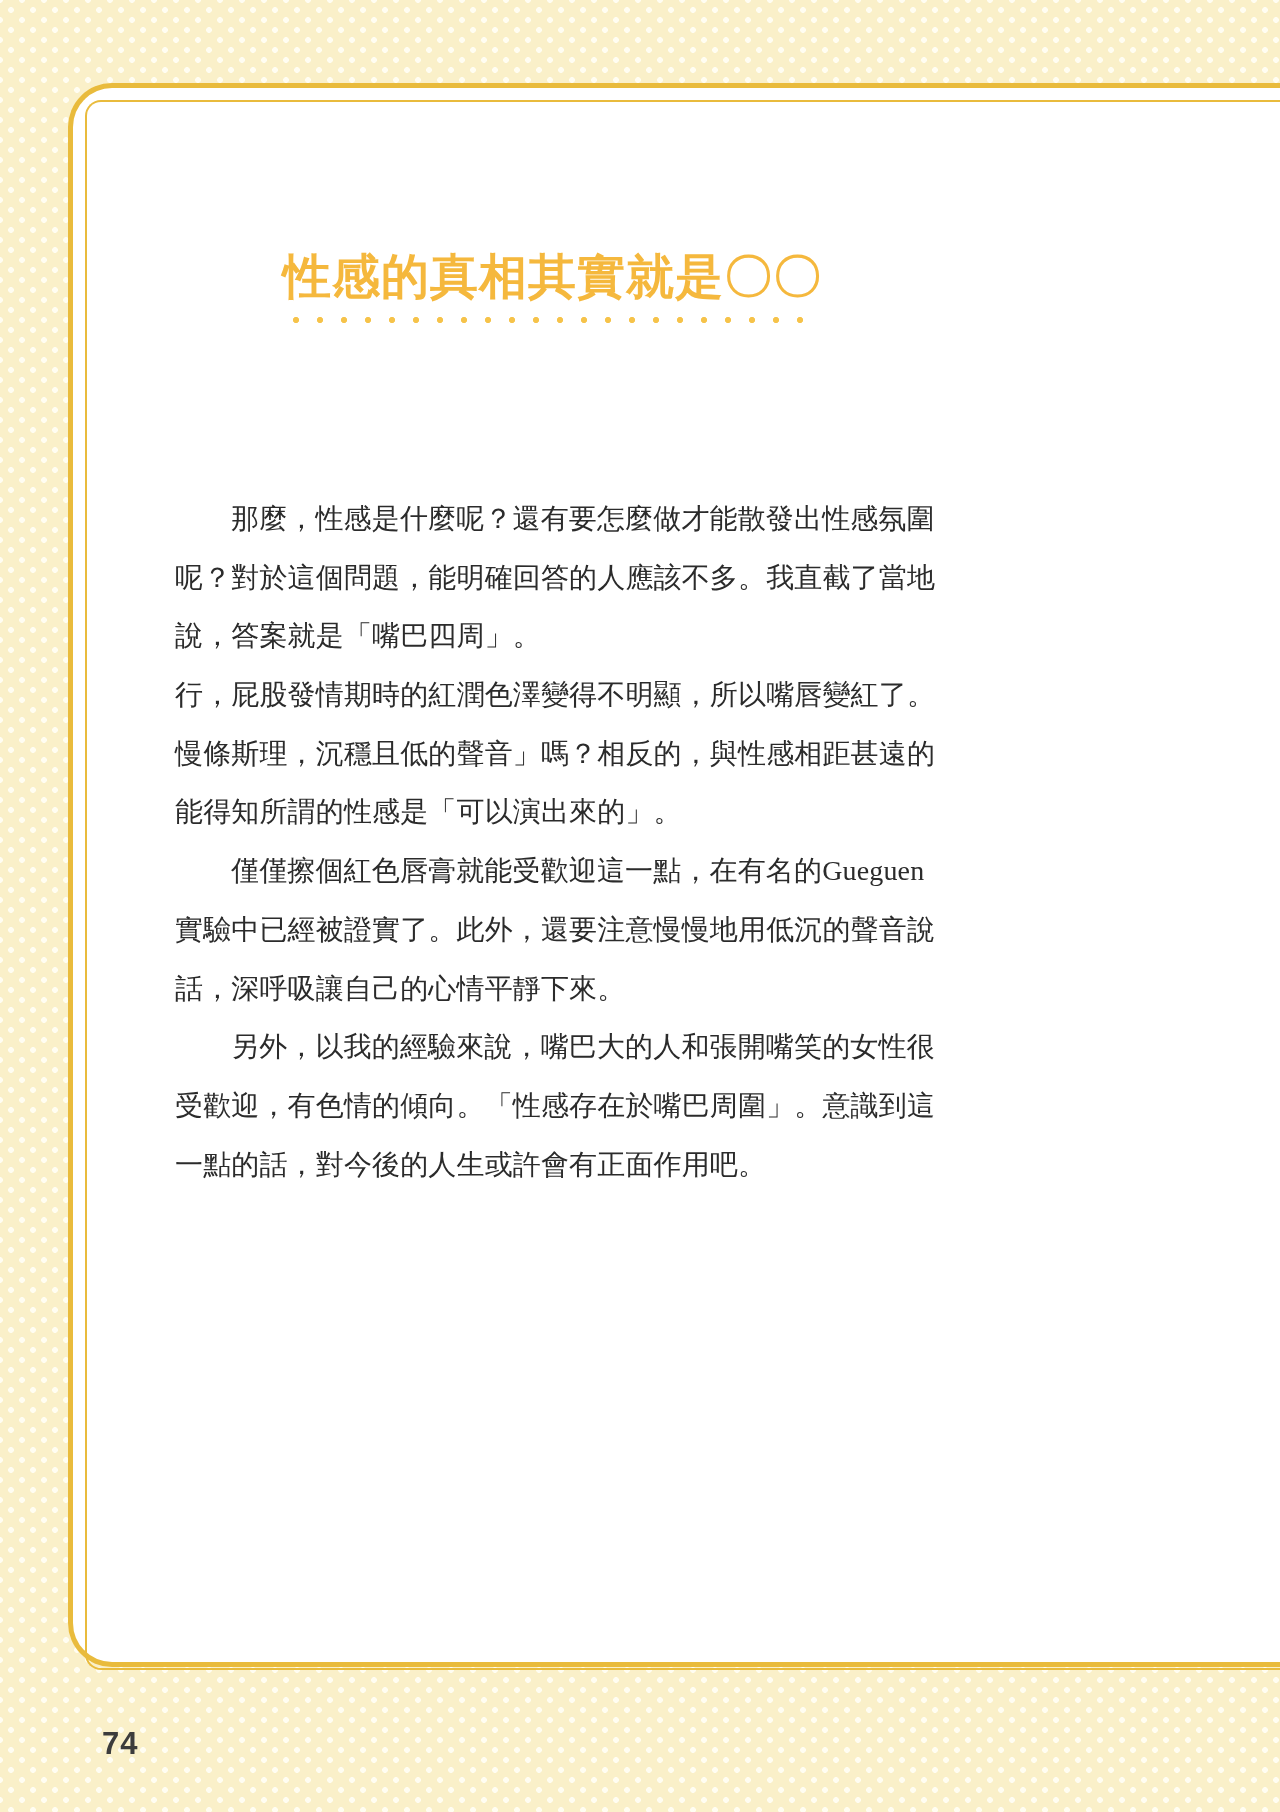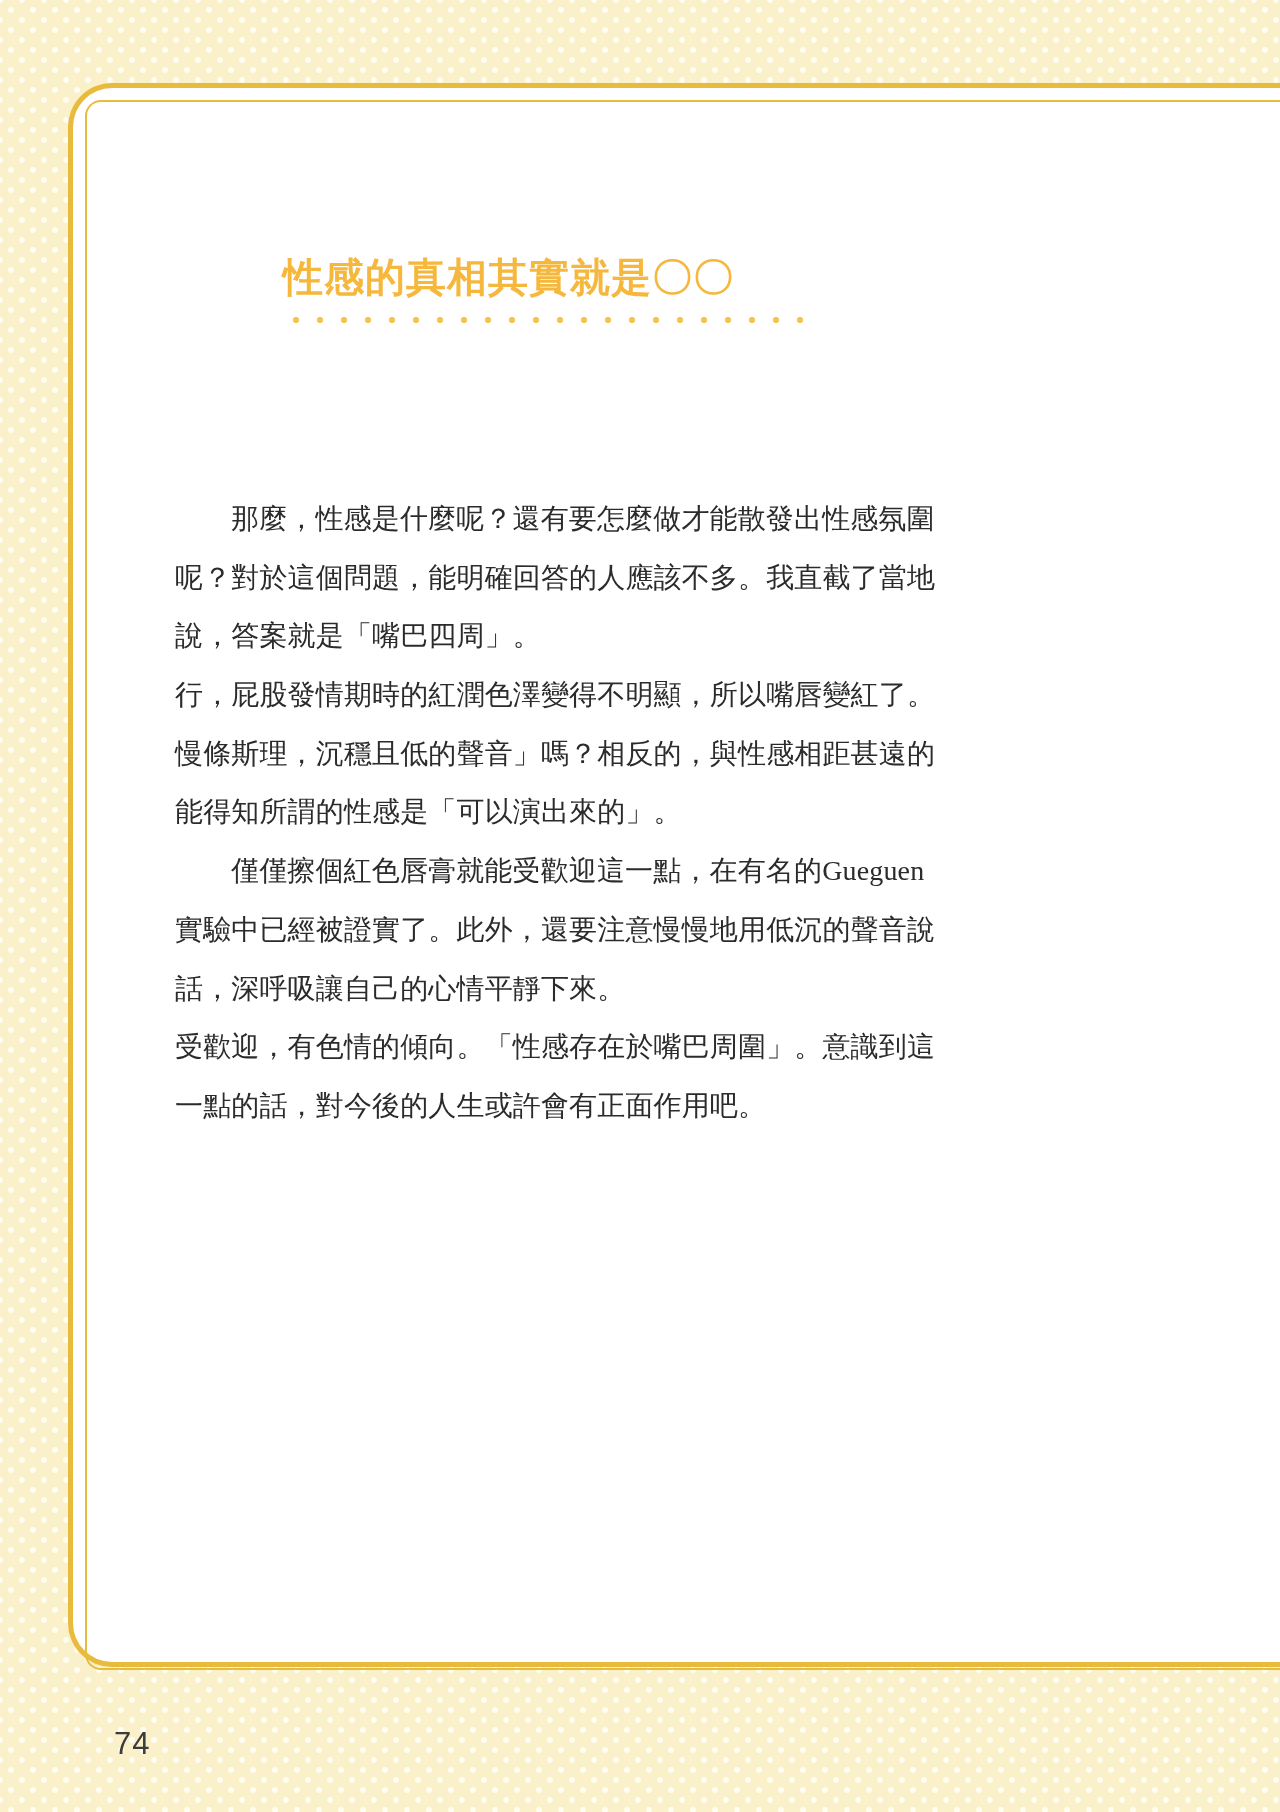--- a/index.html
+++ b/index.html
@@ -47,21 +47,21 @@
     box-sizing: border-box;
     pointer-events: none;
   }
 
   .title {
     position: absolute;
     left: 283px;
     top: 247px;
     font-family: "Liberation Sans", sans-serif;
     font-weight: bold;
-    font-size: 40px;
+    font-size: 48px;
     line-height: 60px;
     letter-spacing: 1px;
     color: #f5b83d;
     white-space: nowrap;
   }
   .title-dots {
     position: absolute;
     left: 284px;
     top: 315px;
     width: 524px;
@@ -89,25 +89,25 @@
   .text-line.indent {
     text-indent: 2em;
   }
   .hl {
     background: #ffffff;
     padding: 6px 0;
   }
 
   .page-number {
     position: absolute;
-    left: 114px;
+    left: 102px;
     top: 1726px;
     font-family: "Liberation Sans", sans-serif;
     font-size: 31px;
-    font-weight: 400;
+    font-weight: 700;
     letter-spacing: 1px;
     color: #3c3c3c;
   }
 </style>
 </head>
 <body>
 
 <div class="panel"></div>
 <div class="inner-frame"></div>
 
@@ -117,17 +117,18 @@
 <div class="body-text">
     <div class="text-line indent"><span>那麼，性感是什麼呢？還有要怎麼做才能散發出性感氛圍</span></div>
     <div class="text-line"><span>呢？對於這個問題，能明確回答的人應該不多。我直截了當地</span></div>
     <div class="text-line"><span>說，答案就是</span><span class="hl">「嘴巴四周」</span><span>。</span></div>
     <div class="text-line"><span>行，屁股發情期時的紅潤色澤變得不明顯，所以嘴唇變紅了。</span></div>
     <div class="text-line"><span class="hl">慢條斯理，沉穩且低的聲音」</span><span>嗎？相反的，與性感相距甚遠的</span></div>
     <div class="text-line"><span>能得知所謂的性感是「可以演出來的」。</span></div>
     <div class="text-line indent"><span>僅僅擦個紅色唇膏就能受歡迎這一點，在有名的Gueguen</span></div>
     <div class="text-line"><span>實驗中已經被證實了。此外，還要注意慢慢地用低沉的聲音說</span></div>
     <div class="text-line"><span>話，深呼吸讓自己的心情平靜下來。</span></div>
+    <div class="text-line indent"><span>另外，以我的經驗來說，嘴巴大的人和張開嘴笑的女性很</span></div>
     <div class="text-line"><span>受歡迎，有色情的傾向。「性感存在於嘴巴周圍」。意識到這</span></div>
     <div class="text-line"><span>一點的話，對今後的人生或許會有正面作用吧。</span></div>
   </div>
 
 <div class="page-number">74</div>
 
 </body></html>

